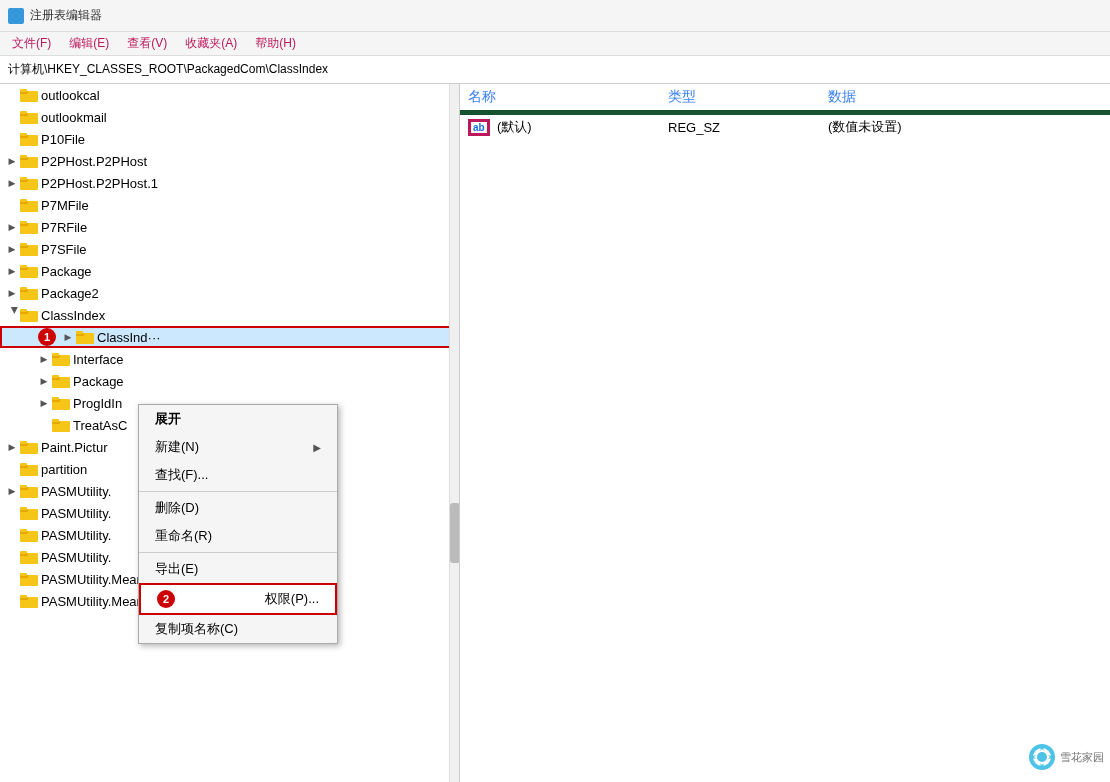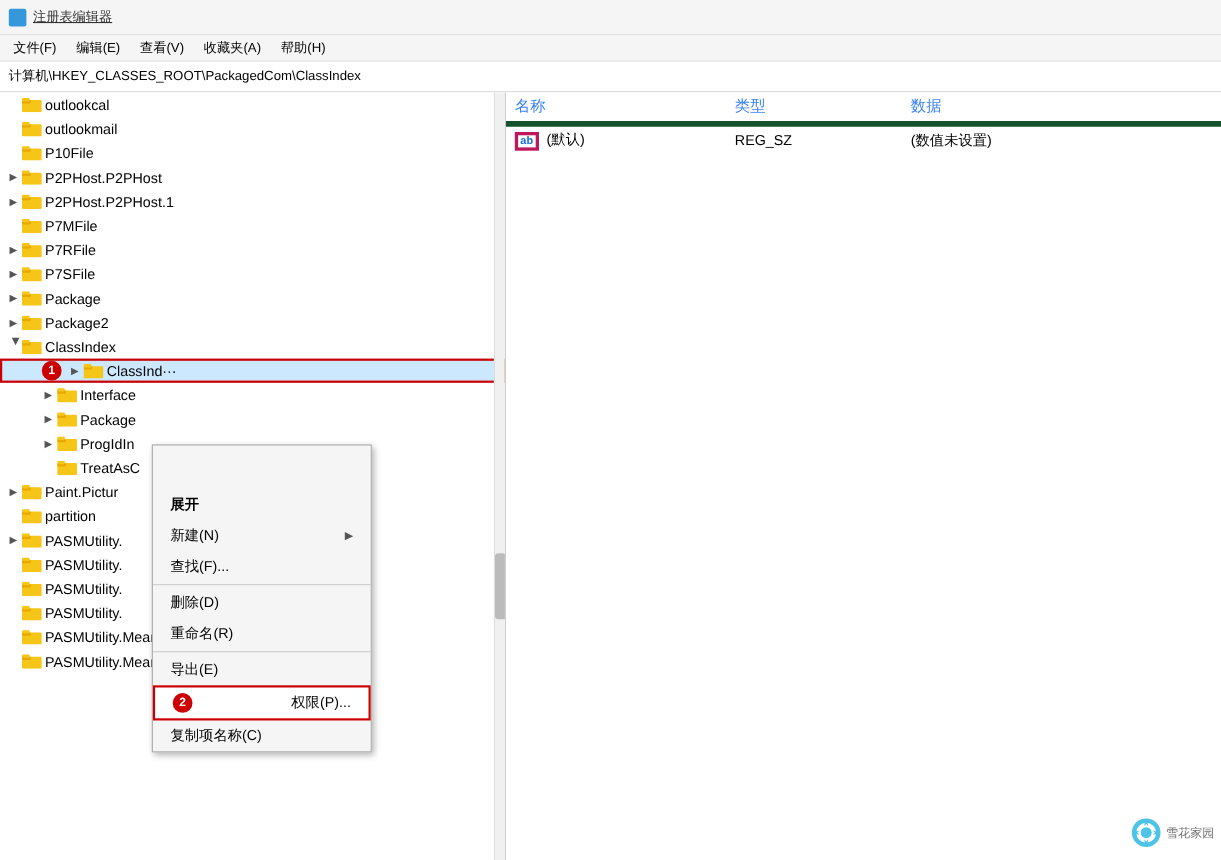--- a/index.html
+++ b/index.html
@@ -18,37 +18,36 @@
     .title-icon {
       width: 16px;
       height: 16px;
       background: #3498db;
       border-radius: 2px;
       flex-shrink: 0;
     }
     .title-text {
       font-size: 12px;
       color: #333;
-      text-decoration: underline;
     }
     
     
     .menu-bar {
       background: #f5f5f5;
       height: 24px;
       display: flex;
       align-items: center;
       padding: 0 4px;
       border-bottom: 1px solid #ddd;
       gap: 2px;
     }
     .menu-item {
       padding: 2px 8px;
       font-size: 12px;
-      color: #000000;
+      color: #be185d;
       cursor: pointer;
     }
     
     
     .address-bar {
       background: #fff;
       height: 28px;
       display: flex;
       align-items: center;
       padding: 0 8px;
@@ -535,21 +534,21 @@
           </svg>
       </span>
       <span class="tree-label">PASMUtility.MeaningLess3.2</span>
     </div>
 
     <div style="position:absolute; right:0; top:0; width:10px; height:100%; background:#f0f0f0; border-left:1px solid #ddd;">
       <div style="position:absolute; top:60%; width:10px; height:60px; background:#bbb; border-radius:3px;"></div>
     </div>
 
     <div class="context-menu">
-      <div class="ctx-item" style="font-weight: bold; margin-top: 40px;">
+      <div class="ctx-item" style="font-weight: bold;">
         <span>展开</span>
       </div>
       <div class="ctx-item">
         <span>新建(N)</span>
         <span class="ctx-arrow">▶</span>
       </div>
       <div class="ctx-item">
         <span>查找(F)...</span>
       </div>
       <div class="ctx-divider"></div>

